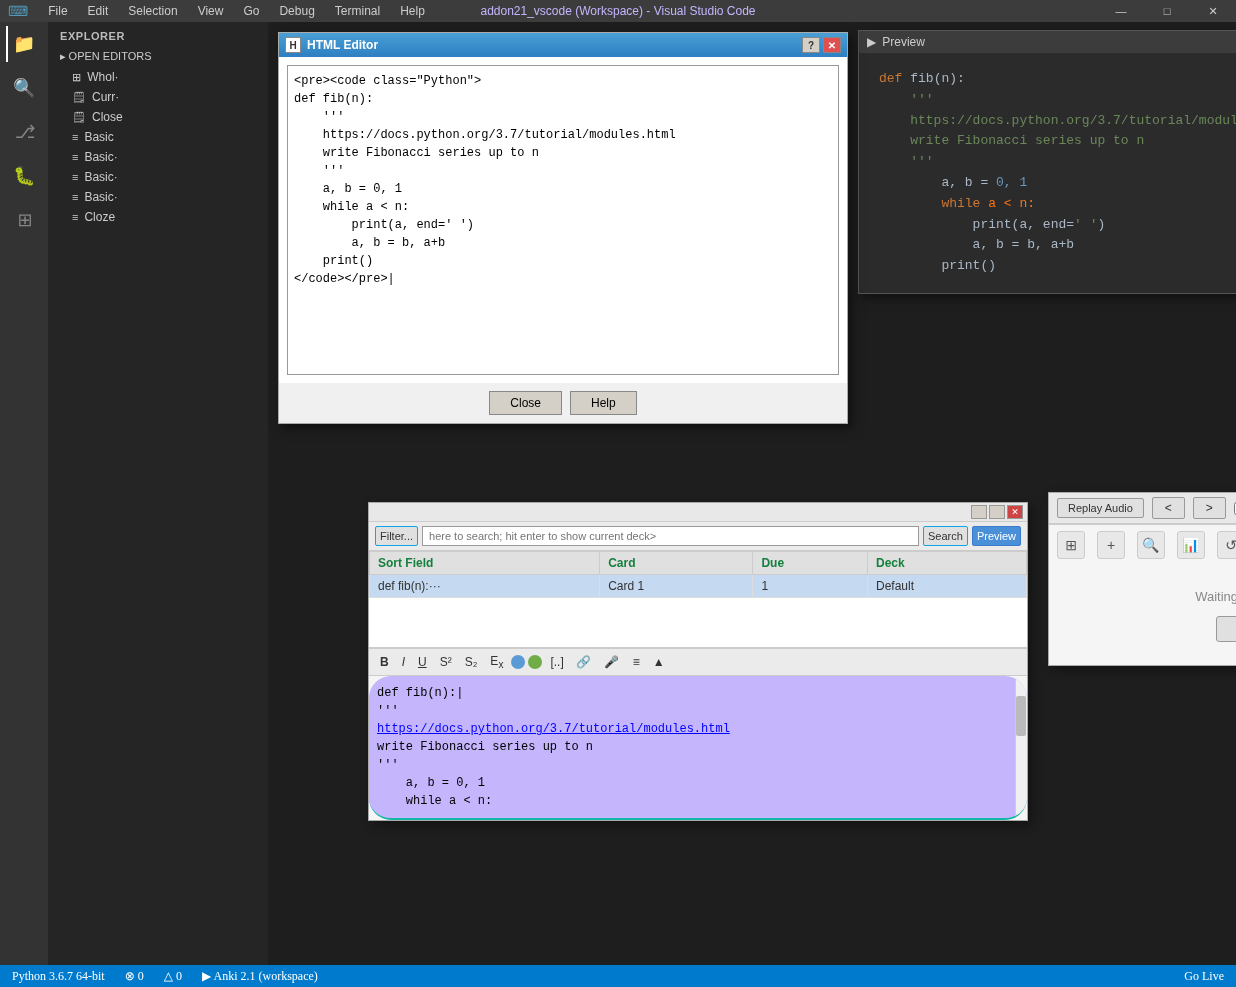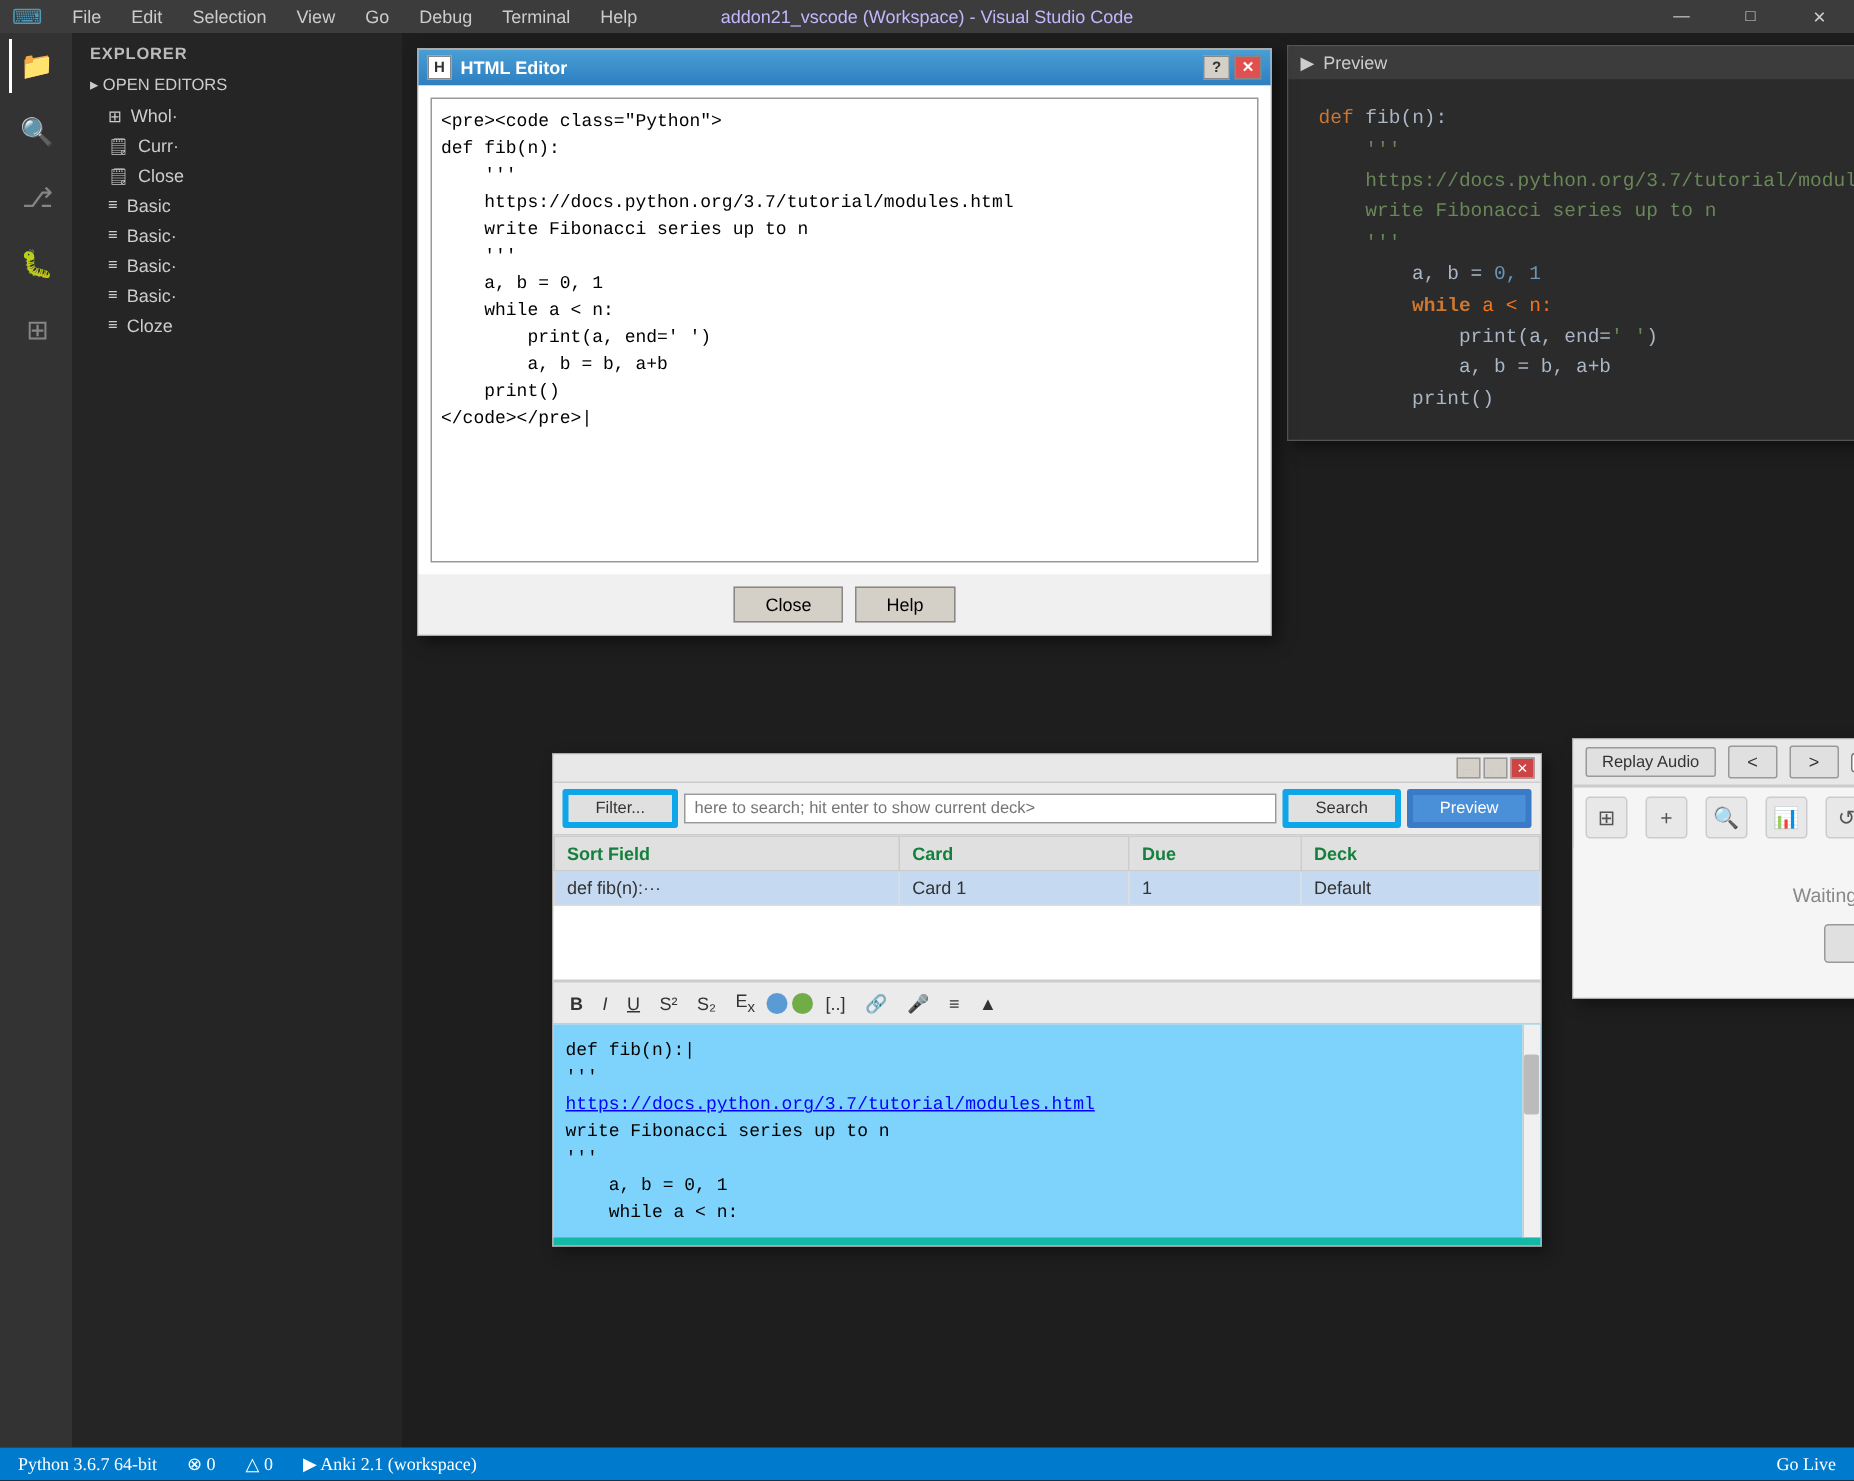--- a/index.html
+++ b/index.html
@@ -257,21 +257,21 @@
       font-family: 'Courier New', monospace;
       font-size: 13px;
       line-height: 1.6;
       min-height: 200px;
     }
     .preview-content .py-def { color: #cc7832; }
     .preview-content .py-name { color: #a9b7c6; }
     .preview-content .py-str { color: #6a8759; }
     .preview-content .py-link { color: #6a8759; }
     .preview-content .py-num { color: #6897bb; }
-    .preview-content .py-kw { color: #cc7832; font-weight: bold; }
+    .preview-content .py-kw { color: #cc7832; }
 
     
     .anki-browser {
       position: absolute;
       top: 480px;
       left: 100px;
       width: 660px;
       background: #f5f5f5;
       border: 1px solid #aaa;
       box-shadow: 4px 4px 10px rgba(0,0,0,0.4);
@@ -302,23 +302,23 @@
     }
     .anki-toolbar {
       display: flex;
       align-items: center;
       padding: 4px 6px;
       gap: 4px;
       background: #ebebeb;
       border-bottom: 1px solid #ccc;
     }
     .anki-btn {
-      padding: 3px 18px;
+      padding: 3px 4px;
       background: #e0e0e0;
-      border: 4px solid #0ea5e9;
+      border: 1px solid #0ea5e9;
       cursor: pointer;
       font-size: 11px;
       color: #333;
       border-radius: 2px;
     }
     .anki-btn.active { background: #4a90d9; color: white; border-color: #3a7bc8; }
     .search-input {
       flex: 1;
       padding: 3px 6px;
       border: 1px solid #999;
@@ -365,30 +365,31 @@
       color: #333;
     }
     .color-circle {
       width: 14px;
       height: 14px;
       border-radius: 50%;
       display: inline-block;
       cursor: pointer;
     }
     .card-editor-area {
-      background: #7dd3fc;
+      background: #c4b5fd;
       font-family: 'Courier New', monospace;
       font-size: 12px;
       padding: 8px;
       min-height: 130px;
-      border-bottom: 5px solid #14b8a6;
+      border-bottom: 2px solid #14b8a6;
       color: #000;
       line-height: 1.5;
       overflow: auto;
       position: relative;
+      border-radius: 22px;
     }
     .card-editor-area .py-link { color: #0000ff; text-decoration: underline; }
     .scrollbar-v {
       position: absolute;
       right: 0;
       top: 0;
       width: 12px;
       height: 100%;
       background: #f0f0f0;
       border-left: 1px solid #ccc;

